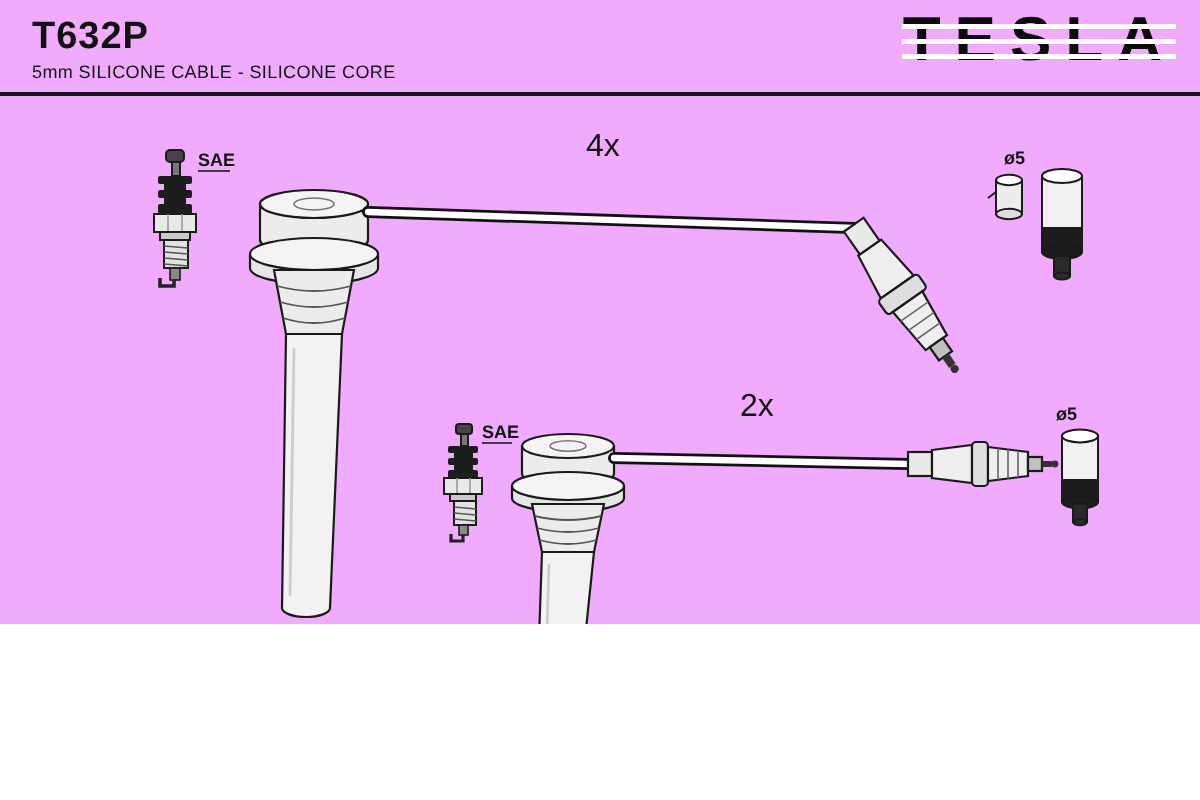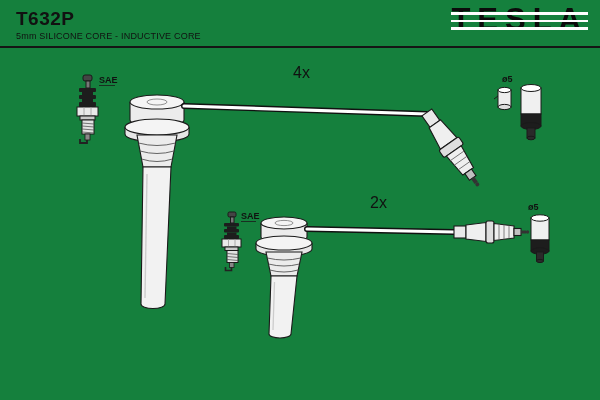--- a/index.html
+++ b/index.html
@@ -1,35 +1,35 @@
 <!DOCTYPE html>
 <html><head>
 <meta charset="utf-8">
 <style>
   html,body{margin:0;padding:0;background:#fff;}
-  .page{width:600px;height:400px;position:relative;background:#15803d;
+  .page{width:600px;height:312px;position:relative;background:#f0abfc;
         font-family:"Liberation Sans",sans-serif;color:#111;overflow:hidden;}
   .part-number{position:absolute;top:8px;left:16px;font-size:19px;font-weight:bold;letter-spacing:.5px;}
   .subtitle{position:absolute;top:31px;left:16px;font-size:9px;letter-spacing:.2px;}
   .rule{position:absolute;top:46px;left:0;width:600px;height:0;border-top:2px solid #151515;}
   .logo{position:absolute;top:4px;right:12px;height:32px;line-height:32px;}
   .logo-text{font-size:31px;font-weight:bold;letter-spacing:7px;color:#0b0b0b;}
   .logo-stripes{position:absolute;left:0;top:3px;right:0;height:27px;pointer-events:none;
         background:repeating-linear-gradient(to bottom,transparent 0 5px,#ffffff 5px 7.5px);}
   svg text{font-family:"Liberation Sans",sans-serif;fill:#111;}
   .qty{font-size:16px;}
   .small-lbl{font-size:9px;font-weight:bold;}
 </style>
 </head>
 <body>
 
 <div class="page">
 
   <div class="part-number">T632P</div>
-  <div class="subtitle">5mm SILICONE CORE - INDUCTIVE CORE</div>
+  <div class="subtitle">5mm SILICONE CABLE - SILICONE CORE</div>
   <div class="rule"></div>
 
   <div class="logo">
     <span class="logo-text">TESLA</span>
     <span class="logo-stripes"></span>
   </div>
 
   <svg style="position:absolute;top:48px;left:0" width="600" height="352" viewBox="0 0 600 352">
 
     <g stroke="#1a1a1a" stroke-width="1">

